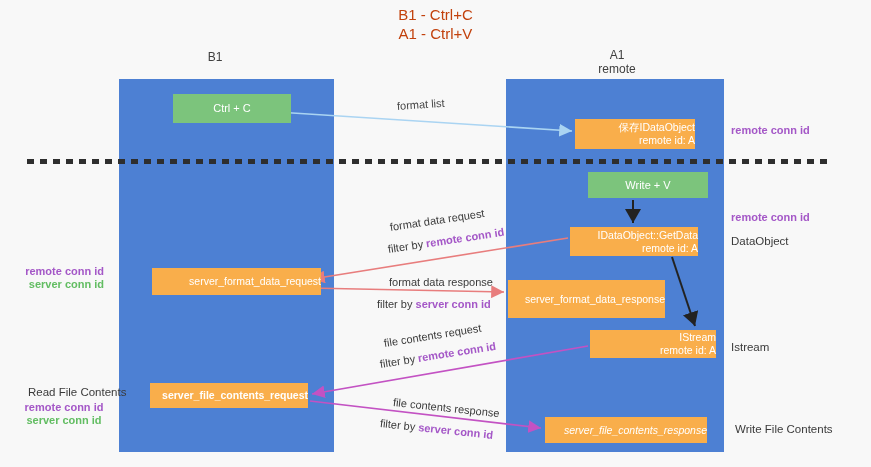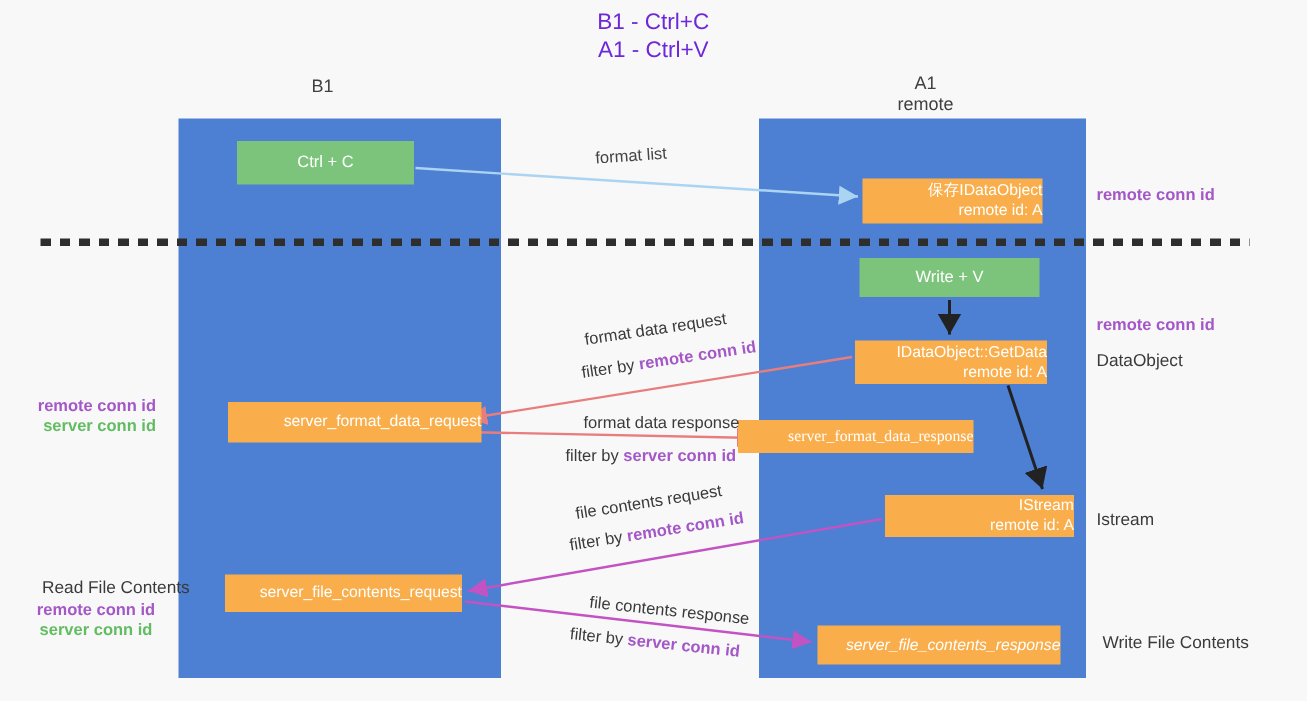--- a/index.html
+++ b/index.html
@@ -3,49 +3,49 @@
 <meta charset="utf-8">
 <style>
   html,body { margin:0; padding:0; }
   body {
     width:871px; height:467px; position:relative;
     background:#f8f8f8; overflow:hidden;
     font-family:"Liberation Sans", sans-serif;
     color:#3a3a3a;
   }
   .title { position:absolute; top:5px; left:0; width:871px; text-align:center;
-           font-size:15px; line-height:19px; color:#6d28d9; }
+           font-size:15px; line-height:19px; color:#c2410c; }
   .colhead { position:absolute; text-align:center; font-size:12px; line-height:14px; color:#404040; }
   #head-left { left:155px; top:50px; width:120px; }
   #head-right { left:557px; top:48px; width:120px; }
 
   .col { position:absolute; top:79px; height:373px; background:var(--c-blue); }
   #col-left { left:119px; width:215px; }
   #col-right { left:506px; width:218px; }
 
   .dashline { position:absolute; left:27px; top:159px; width:806px; height:5px;
     background:repeating-linear-gradient(90deg,#2e2e2e 0 7px,transparent 7px 13px); z-index:3; }
 
   svg.wires { position:absolute; left:0; top:0; z-index:2; pointer-events:none; }
 
   .box { position:absolute; z-index:4; color:#fff; display:flex; flex-direction:column;
          align-items:center; justify-content:center; text-align:center;
          font-size:11px; line-height:13px; }
   .box.small { font-size:10.5px; }
-  .green  { background:var(--c-green); }
+  .green  { background:var(--c-green);margin-left:15px; }
   .orange { background:var(--c-orange);align-items:flex-end; }
 
   #box-ctrl-c   { left:158px; top:94px;  width:118px; height:29px; }
   #box-saveobj  { left:575px; top:119px; width:120px; height:30px; }
   #box-ctrl-v   { left:573px; top:172px; width:120px; height:26px; }
   #box-getdata  { left:570px; top:227px; width:128px; height:29px; }
   #box-fmt-req  { left:152px; top:268px; width:169px; height:27px; }
-  #box-fmt-resp { left:492px; top:280px; width:157px; height:22px;font-family:Liberation Serif, serif; }
+  #box-fmt-resp { left:508px; top:280px; width:157px; height:38px; }
   #box-istream  { left:590px; top:330px; width:126px; height:28px; }
-  #box-file-req { left:150px; top:383px; width:158px; height:25px; }
+  #box-file-req { left:150px; top:383px; width:158px; height:25px;font-weight:bold; }
   #box-file-resp{ left:545px; top:417px; width:162px; height:26px;font-style:italic; }
 
   .lab { position:absolute; z-index:5; font-size:11px; line-height:13px; white-space:nowrap; color:#3a3a3a; }
   .purple  { color:var(--c-purple); font-weight:bold; }
   .greentx { color:var(--c-greentx); font-weight:bold; }
   .rot { transform-origin:left center; }
 
   #lab-remote-r1 { left:731px; top:124px; }
   #lab-remote-r2 { left:731px; top:211px; }
   #lab-dataobject { left:731px; top:235px; font-size:11.5px; }

